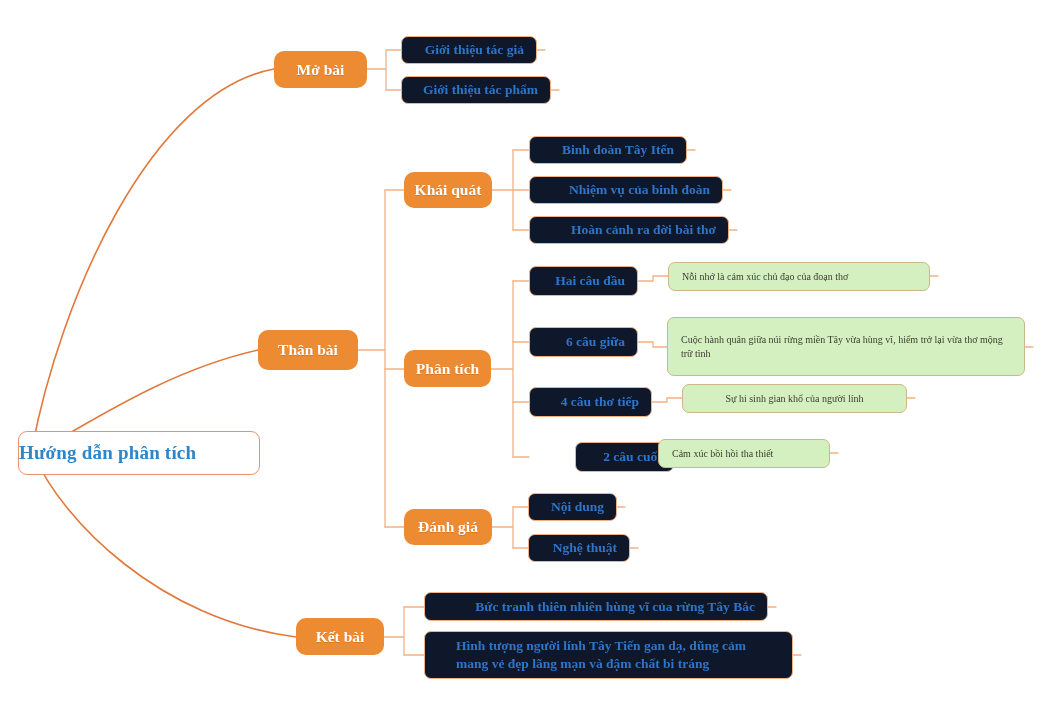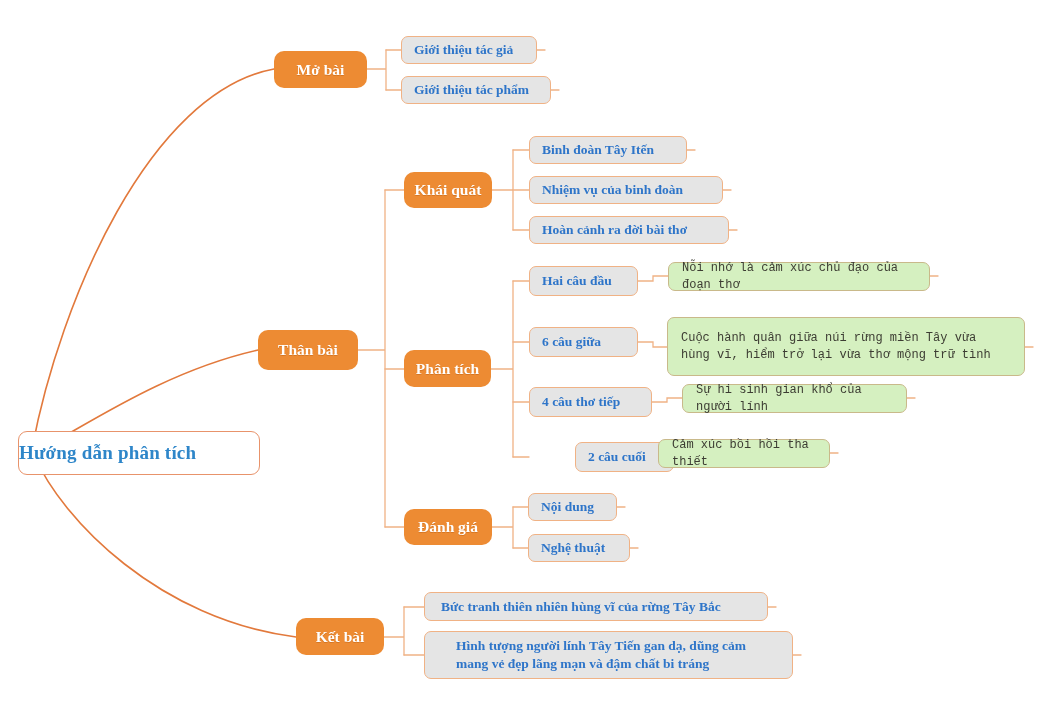--- a/index.html
+++ b/index.html
@@ -52,43 +52,44 @@
   }
   .node.branch .lbl {
     color: #FFFFFF;
     font-weight: bold;
     font-size: 15.5px;
     white-space: nowrap;
     text-shadow: 0 1px 0 rgba(170,80,10,.35);
   }
   
   .node.leaf {
-    background: #e5e5e5;
+    background: #0f172a;
     border: 1.2px solid #F0B285;
     border-radius: 7px;
     padding: 4px 12px;
+    justify-content: flex-end;
   }
   .node.leaf .lbl {
     color: #2E75C9;
     font-weight: bold;
     font-size: 13.5px;
     line-height: 1.32;
   }
   
   .node.note {
     background: #D5F0C0;
     border: 1.1px solid #C9B98A;
     border-radius: 7px;
     padding: 5px 13px;
   }
   .node.note .lbl {
     color: #3C3C32;
-    font-size: 12px;
+    font-size: 10px;
     line-height: 1.38;
-    font-family: Liberation Mono, monospace;
+    font-family: Liberation Serif, serif;
   }
 </style>
 </head>
 <body>
 
 <div id="canvas">
 
   <svg id="wires" viewBox="0 0 1047 720" xmlns="http://www.w3.org/2000/svg">
     <g fill="none" stroke="#E2793C" stroke-width="1.6" stroke-linecap="round">
 

